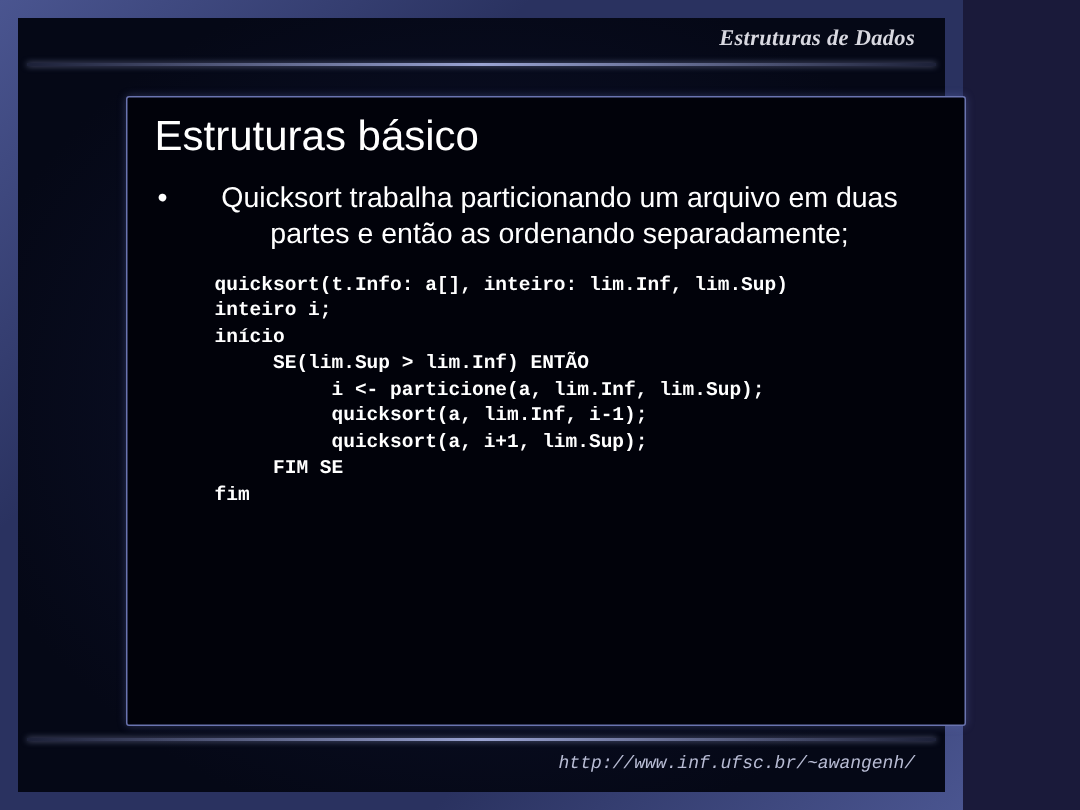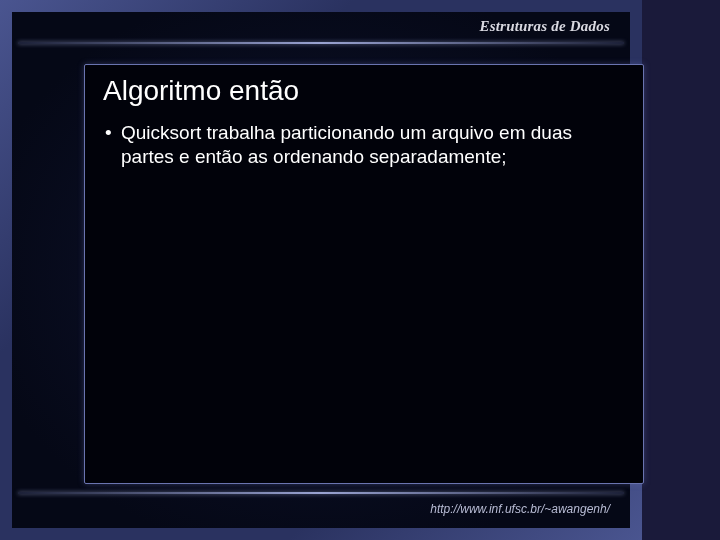--- a/index.html
+++ b/index.html
@@ -60,20 +60,21 @@
     list-style: none;
     padding-left: 18px;
     margin-bottom: 12px;
   }
   .bullets li {
     position: relative;
     font-size: 19px;
     line-height: 1.25;
     color: #ffffff;
     margin-bottom: 2px;
+    text-align: center;
   }
   .bullets li::before {
     content: "•";
     position: absolute;
     left: -16px;
     top: 0;
   }
   .code {
     font-family: "Courier New", monospace;
     font-weight: bold;
@@ -90,36 +91,45 @@
     right: 6px;
     height: 2px;
     background: linear-gradient(90deg, rgba(120,130,190,0.2) 0%, rgba(170,180,230,0.9) 50%, rgba(120,130,190,0.2) 100%);
     box-shadow: 0 0 4px rgba(170,180,230,0.6);
   }
   .footer-url {
     position: absolute;
     bottom: 12px;
     right: 20px;
     color: #b8bcd4;
-    font-family: Liberation Sans, sans-serif;
+    font-family: Liberation Mono, monospace;
     font-style: italic;
     font-size: 12px;
   }
 </style>
 </head>
 <body>
 
 <div class="slide-outer">
 
   <div class="header-bar">Estruturas de Dados</div>
   <div class="header-div"></div>
 
   <div class="content-card">
-    <h1 class="title">Algoritmo então</h1>
+    <h1 class="title">Estruturas básico</h1>
     <ul class="bullets">
       <li>Quicksort trabalha particionando um arquivo em duas partes e então as ordenando separadamente;</li>
     </ul>
+    <pre class="code">quicksort(t.Info: a[], inteiro: lim.Inf, lim.Sup)
+inteiro i;
+início
+     SE(lim.Sup &gt; lim.Inf) ENTÃO
+          i &lt;- particione(a, lim.Inf, lim.Sup);
+          quicksort(a, lim.Inf, i-1);
+          quicksort(a, i+1, lim.Sup);
+     FIM SE
+fim</pre>
   </div>
 
   <div class="footer-div"></div>
   <div class="footer-url">http://www.inf.ufsc.br/~awangenh/</div>
 
 </div>
 
 </body></html>

